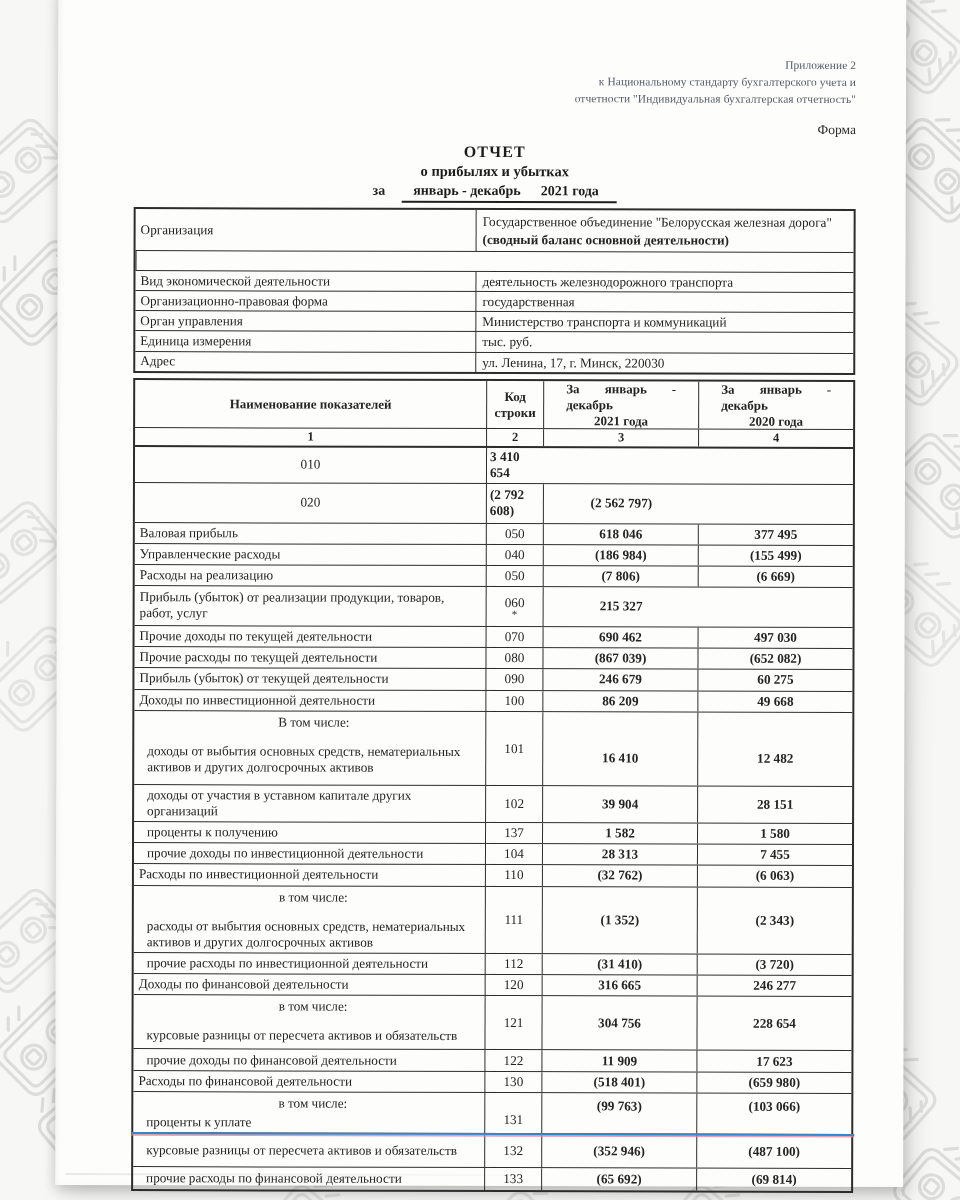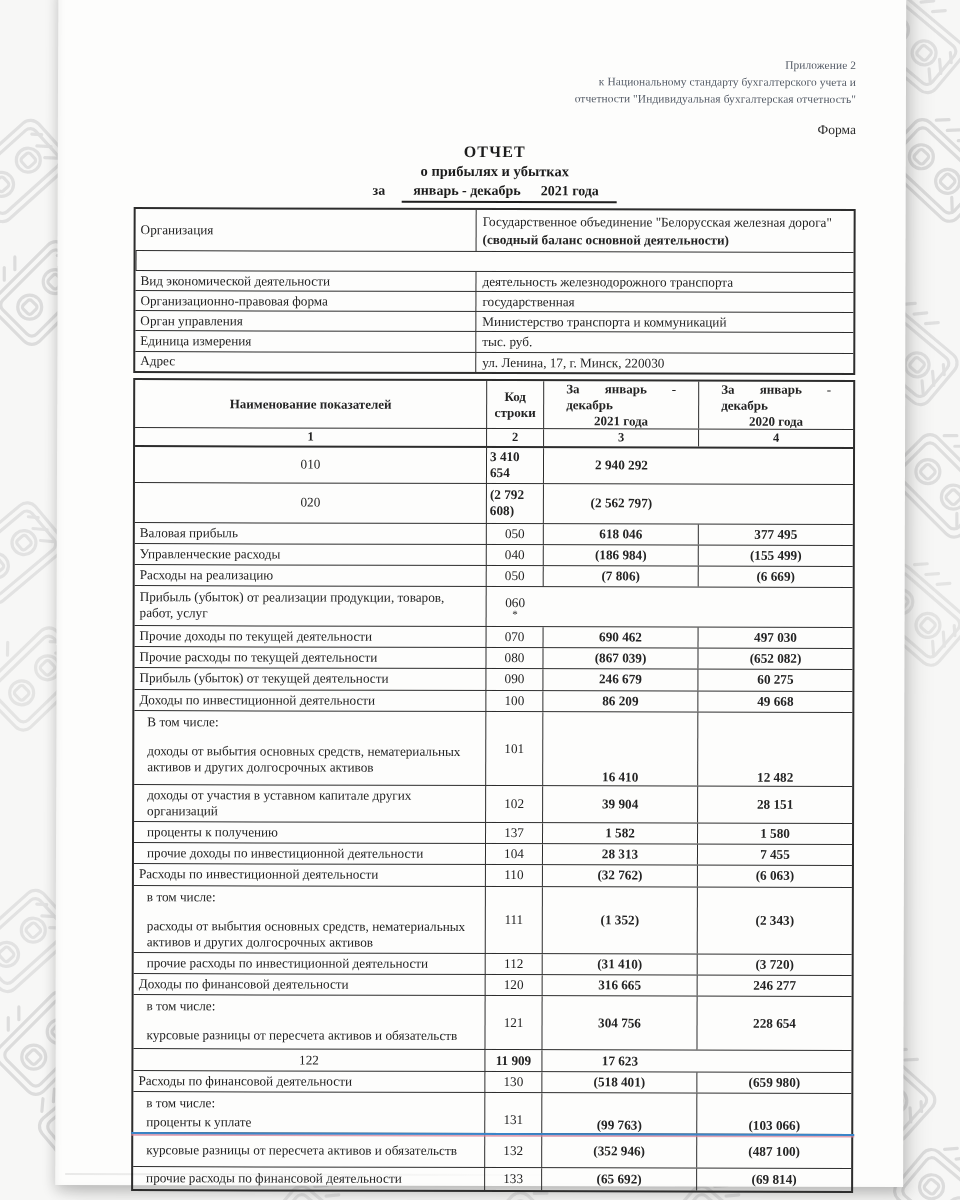--- a/index.html
+++ b/index.html
@@ -40,27 +40,27 @@
   .thead .c{display:flex;flex-direction:column;justify-content:center;align-items:center;text-align:center;}
   .jline{width:100%;box-sizing:border-box;padding:0 22px;text-align:justify;text-align-last:justify;}
   .tnums{border-bottom:2px solid #2d2d2d;min-height:17px;font-weight:bold;font-size:12.5px;}
   .tnums .c{display:flex;align-items:center;justify-content:center;}
   .trow{border-bottom:1px solid #2d2d2d;box-sizing:border-box;position:relative;}
   .trow:last-child{border-bottom:none;}
   .c{border-right:1px solid #2d2d2d;box-sizing:border-box;}
   .c:last-child{border-right:none;}
   .nc{display:flex;flex-direction:column;justify-content:center;padding:2px 5px 2px 5px;}
   .haspfx .nc{justify-content:flex-start;padding-top:3px;}
-  .pfx{margin-bottom:13px;}
+  .pfx{margin-bottom:13px;text-align:center;}
   .pfx.tight{margin-bottom:3px;}
   .nc.ind{padding-left:13px;}
   .cc{display:flex;flex-direction:column;align-items:center;justify-content:center;padding:1px 2px;}
   .cc.vb{justify-content:flex-end;padding-bottom:5px;}
   .vc{display:flex;align-items:center;justify-content:center;padding:1px 3px;font-weight:bold;}
-  .vc.vb{align-items:flex-end;padding-bottom:0;}
+  .vc.vb{align-items:flex-end;padding-bottom:19px;}
   .star{font-size:11px;line-height:6px;}
   .blue::after{content:"";position:absolute;left:-2px;right:-3px;bottom:-2px;height:2.4px;
     background:#3a85c8;box-shadow:0 1.6px 0 rgba(214,130,152,.75);z-index:5;}
 </style>
 </head>
 <body>
 
 <div class="bg">
   <svg width="960" height="1200" viewBox="0 0 960 1200">
     <defs>
@@ -185,21 +185,20 @@
         <div class="c">2</div>
         <div class="c">3</div>
         <div class="c">4</div>
       </div>
       <div>
           <div class="trow" style="min-height: 35px;">
             <div class="c cc">
               <span>010</span>
             </div>
             <div class="c vc">3 410 654</div>
-            <div class="c vc">2 940 292</div>
           </div>
           <div class="trow" style="min-height: 40px;">
             <div class="c cc">
               <span>020</span>
             </div>
             <div class="c vc">(2 792 608)</div>
             <div class="c vc">(2 562 797)</div>
           </div>
           <div class="trow" style="min-height: 19px;">
             <div class="c nc">
@@ -232,20 +231,21 @@
             <div class="c vc">(6 669)</div>
           </div>
           <div class="trow" style="min-height: 40px;">
             <div class="c nc">
               <div>Прибыль (убыток) от реализации продукции, товаров, работ, услуг</div>
             </div>
             <div class="c cc">
               <span>060</span>
               <span class="star">*</span>
             </div>
+            <div class="c vc">215 327</div>
           </div>
           <div class="trow" style="min-height: 19px;">
             <div class="c nc">
               <div>Прочие доходы по текущей деятельности</div>
             </div>
             <div class="c cc">
               <span>070</span>
             </div>
             <div class="c vc">690 462</div>
             <div class="c vc">497 030</div>
@@ -367,20 +367,23 @@
               <div class="pfx">в том числе:</div>
               <div>курсовые разницы от пересчета активов и обязательств</div>
             </div>
             <div class="c cc">
               <span>121</span>
             </div>
             <div class="c vc">304 756</div>
             <div class="c vc">228 654</div>
           </div>
           <div class="trow" style="min-height: 22px;">
+            <div class="c nc ind">
+              <div>прочие доходы по финансовой деятельности</div>
+            </div>
             <div class="c cc">
               <span>122</span>
             </div>
             <div class="c vc">11 909</div>
             <div class="c vc">17 623</div>
           </div>
           <div class="trow" style="min-height: 19px;">
             <div class="c nc">
               <div>Расходы по финансовой деятельности</div>
             </div>

